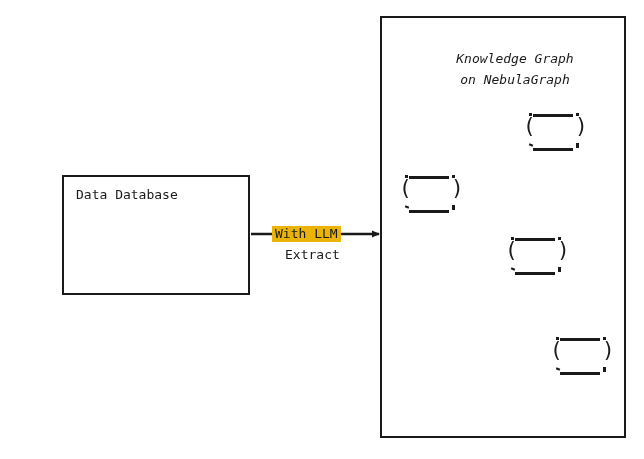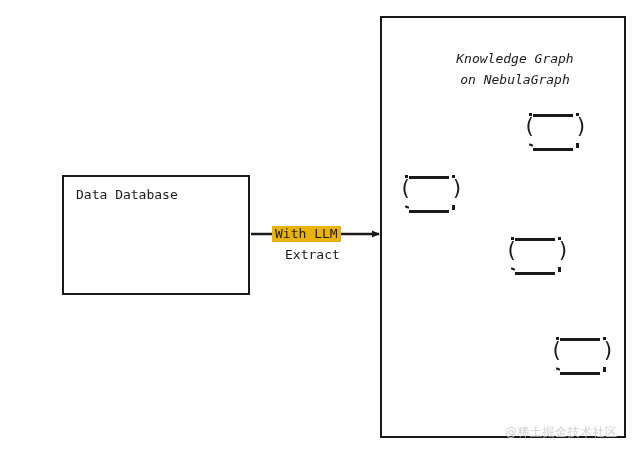--- a/index.html
+++ b/index.html
@@ -230,15 +230,14 @@
     <span class="dot d-tl"></span>
     <span class="n-top"></span>
     <span class="dot d-tr"></span>
     <span class="paren p-l">(</span>
     <span class="paren p-r">)</span>
     <span class="dot d-bl"></span>
     <span class="n-bot"></span>
     <span class="dot d-br"></span>
   </div>
 
-  <div class="watermark">@稀土掘金技术社区</div>
 
 </div>
 
 </body></html>

